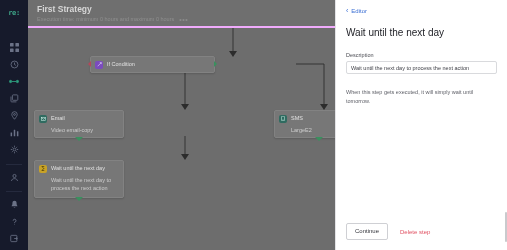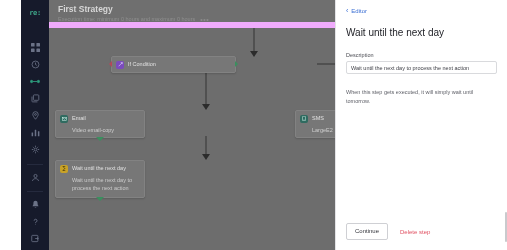--- a/index.html
+++ b/index.html
@@ -2,21 +2,21 @@
 <html><head>
 <meta charset="utf-8">
 <style>
   * { box-sizing: border-box; margin: 0; padding: 0; }
   html, body {
     width: 507px; height: 250px;
     overflow: hidden;
     font-family: "Liberation Sans", sans-serif;
     background: #ffffff;
   }
-  #app { position: relative; width: 507px; height: 250px; display: flex; padding-left: 21px; }
+  #app { position: relative; width: 507px; height: 250px; display: flex; }
 
   
   .rail {
     width: 28px; height: 250px;
     background: #161a2b;
     display: flex; flex-direction: column; align-items: center;
     flex: 0 0 28px;
     position: relative;
     z-index: 5;
   }
@@ -43,21 +43,21 @@
   .canvas-wrap {
     position: relative;
     flex: 1 1 auto;
     height: 250px;
     background: #6b6b6b;
     overflow: hidden;
   }
   .canvas-header {
     position: absolute; left: 0; top: 0; width: 100%; height: 28px;
     background: #6f6f6f;
-    border-bottom: 6px solid #f0abfc;
+    border-bottom: 2px solid #f0abfc;
     padding: 4px 0 0 9px;
   }
   .canvas-title {
     font-size: 8.5px; font-weight: bold; color: #d6d6d6;
     line-height: 10px;
   }
   .canvas-sub-row { display: flex; align-items: center; gap: 5px; margin-top: 2px;}
   .canvas-sub {
     font-size: 5.5px; color: #8f8f8f; line-height: 7px;
   }

